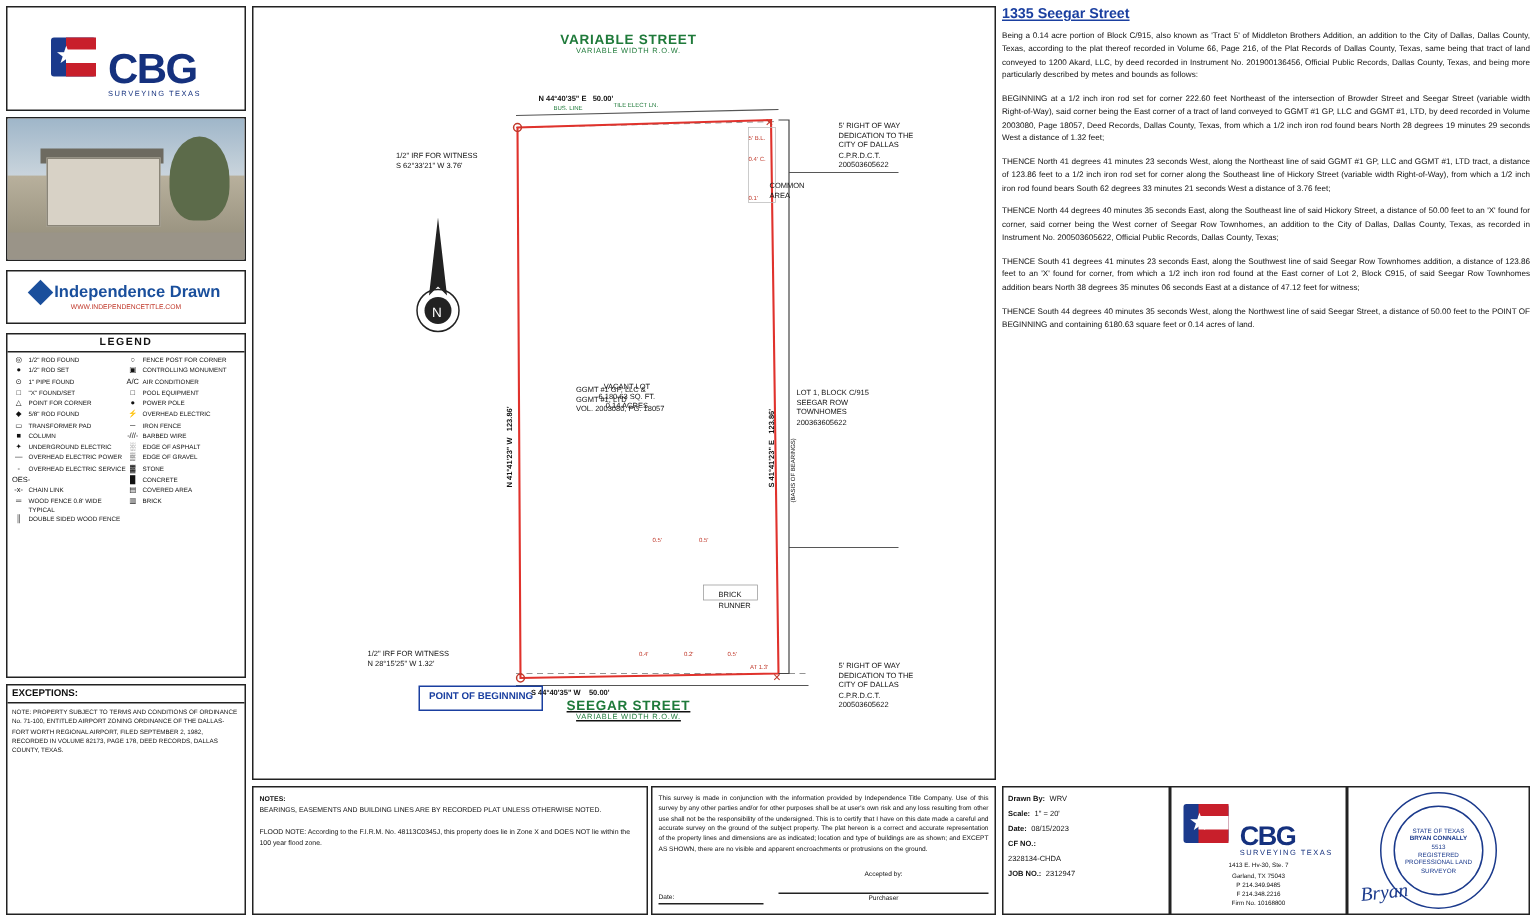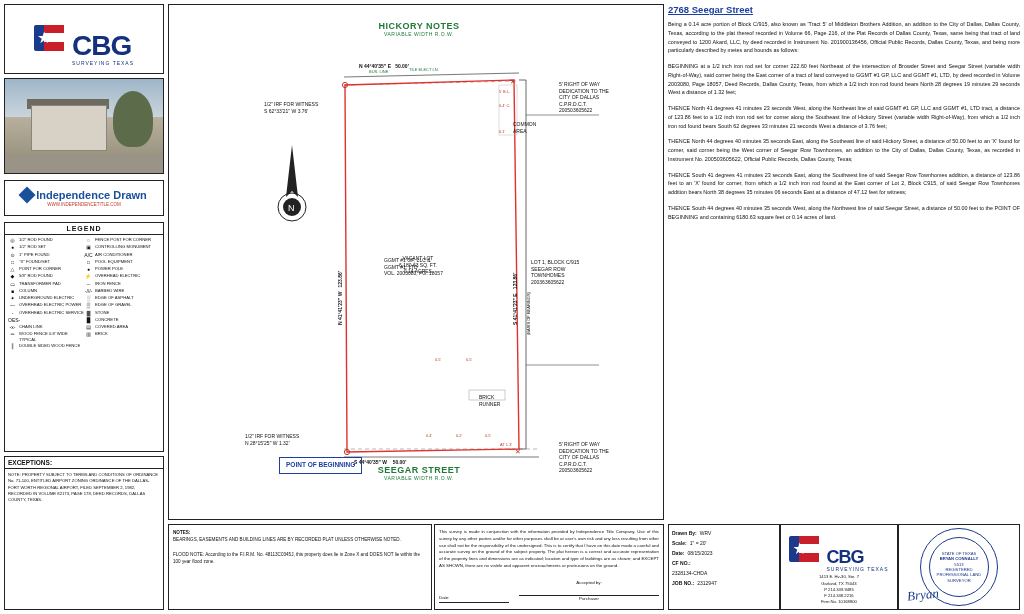--- a/index.html
+++ b/index.html
@@ -285,24 +285,24 @@
       <div class="north">
         <svg width="54" height="80">
           <polygon points="27,0 33,52 27,46 21,52" fill="#222"></polygon>
           <circle cx="27" cy="62" r="14" fill="none" stroke="#222" stroke-width="1"></circle>
           <circle cx="27" cy="62" r="9" fill="#222"></circle>
           <text x="23" y="66" font-size="9" fill="#fff">N</text>
         </svg>
       </div>
 
       <div style="position:absolute;left:150px;top:16px;text-align:center;width:200px;">
-        <div class="street-name">HICKORY NOTES</div>
+        <div class="street-name">VARIABLE STREET</div>
         <div class="street-sub">VARIABLE WIDTH R.O.W.</div>
       </div>
-      <div style="position:absolute;left:150px;top:460px;text-align:center;width:200px;">
+      <div style="position:absolute;left:150px;top:460px;text-align:center;width:200px;text-decoration:underline;">
         <div class="street-name">SEEGAR STREET</div>
         <div class="street-sub">VARIABLE WIDTH R.O.W.</div>
       </div>
 
       <div class="t tb" style="left:190px;top:58px;">N 44°40'35" E   50.00'</div>
       <div class="t tb" style="left:185px;top:454px;">S 44°40'35" W    50.00'</div>
       <div class="t tb rot-l" style="left:168px;top:320px;">N 41°41'23" W   123.86'</div>
       <div class="t tb rot-l" style="left:343px;top:320px;">S 41°41'23" E   123.86'</div>
       <div class="t rot-l" style="left:357px;top:330px;font-size:4px;">(BASIS OF BEARINGS)</div>
 
@@ -369,21 +369,21 @@
         <div style="flex:1;text-align:center;">
           <div>Accepted by:</div>
           <div style="border-bottom:1px solid #222;height:8px;"></div>
           <div>Purchaser</div>
         </div>
       </div>
     </div>
   </div>
 
   <div class="right-col">
-    <div class="addr">2768 Seegar Street</div>
+    <div class="addr">1335 Seegar Street</div>
     <div class="legal">
       <p>Being a 0.14 acre portion of Block C/915, also known as 'Tract 5' of Middleton Brothers Addition, an addition to the City of Dallas, Dallas County, Texas, according to the plat thereof recorded in Volume 66, Page 216, of the Plat Records of Dallas County, Texas, same being that tract of land conveyed to 1200 Akard, LLC, by deed recorded in Instrument No. 201900136456, Official Public Records, Dallas County, Texas, and being more particularly described by metes and bounds as follows:</p>
       <p>BEGINNING at a 1/2 inch iron rod set for corner 222.60 feet Northeast of the intersection of Browder Street and Seegar Street (variable width Right-of-Way), said corner being the East corner of a tract of land conveyed to GGMT #1 GP, LLC and GGMT #1, LTD, by deed recorded in Volume 2003080, Page 18057, Deed Records, Dallas County, Texas, from which a 1/2 inch iron rod found bears North 28 degrees 19 minutes 29 seconds West a distance of 1.32 feet;</p>
       <p>THENCE North 41 degrees 41 minutes 23 seconds West, along the Northeast line of said GGMT #1 GP, LLC and GGMT #1, LTD tract, a distance of 123.86 feet to a 1/2 inch iron rod set for corner along the Southeast line of Hickory Street (variable width Right-of-Way), from which a 1/2 inch iron rod found bears South 62 degrees 33 minutes 21 seconds West a distance of 3.76 feet;</p>
       <p>THENCE North 44 degrees 40 minutes 35 seconds East, along the Southeast line of said Hickory Street, a distance of 50.00 feet to an 'X' found for corner, said corner being the West corner of Seegar Row Townhomes, an addition to the City of Dallas, Dallas County, Texas, as recorded in Instrument No. 200503605622, Official Public Records, Dallas County, Texas;</p>
       <p>THENCE South 41 degrees 41 minutes 23 seconds East, along the Southwest line of said Seegar Row Townhomes addition, a distance of 123.86 feet to an 'X' found for corner, from which a 1/2 inch iron rod found at the East corner of Lot 2, Block C915, of said Seegar Row Townhomes addition bears North 38 degrees 35 minutes 06 seconds East at a distance of 47.12 feet for witness;</p>
       <p>THENCE South 44 degrees 40 minutes 35 seconds West, along the Northwest line of said Seegar Street, a distance of 50.00 feet to the POINT OF BEGINNING and containing 6180.63 square feet or 0.14 acres of land.</p>
     </div>
   </div>
 

